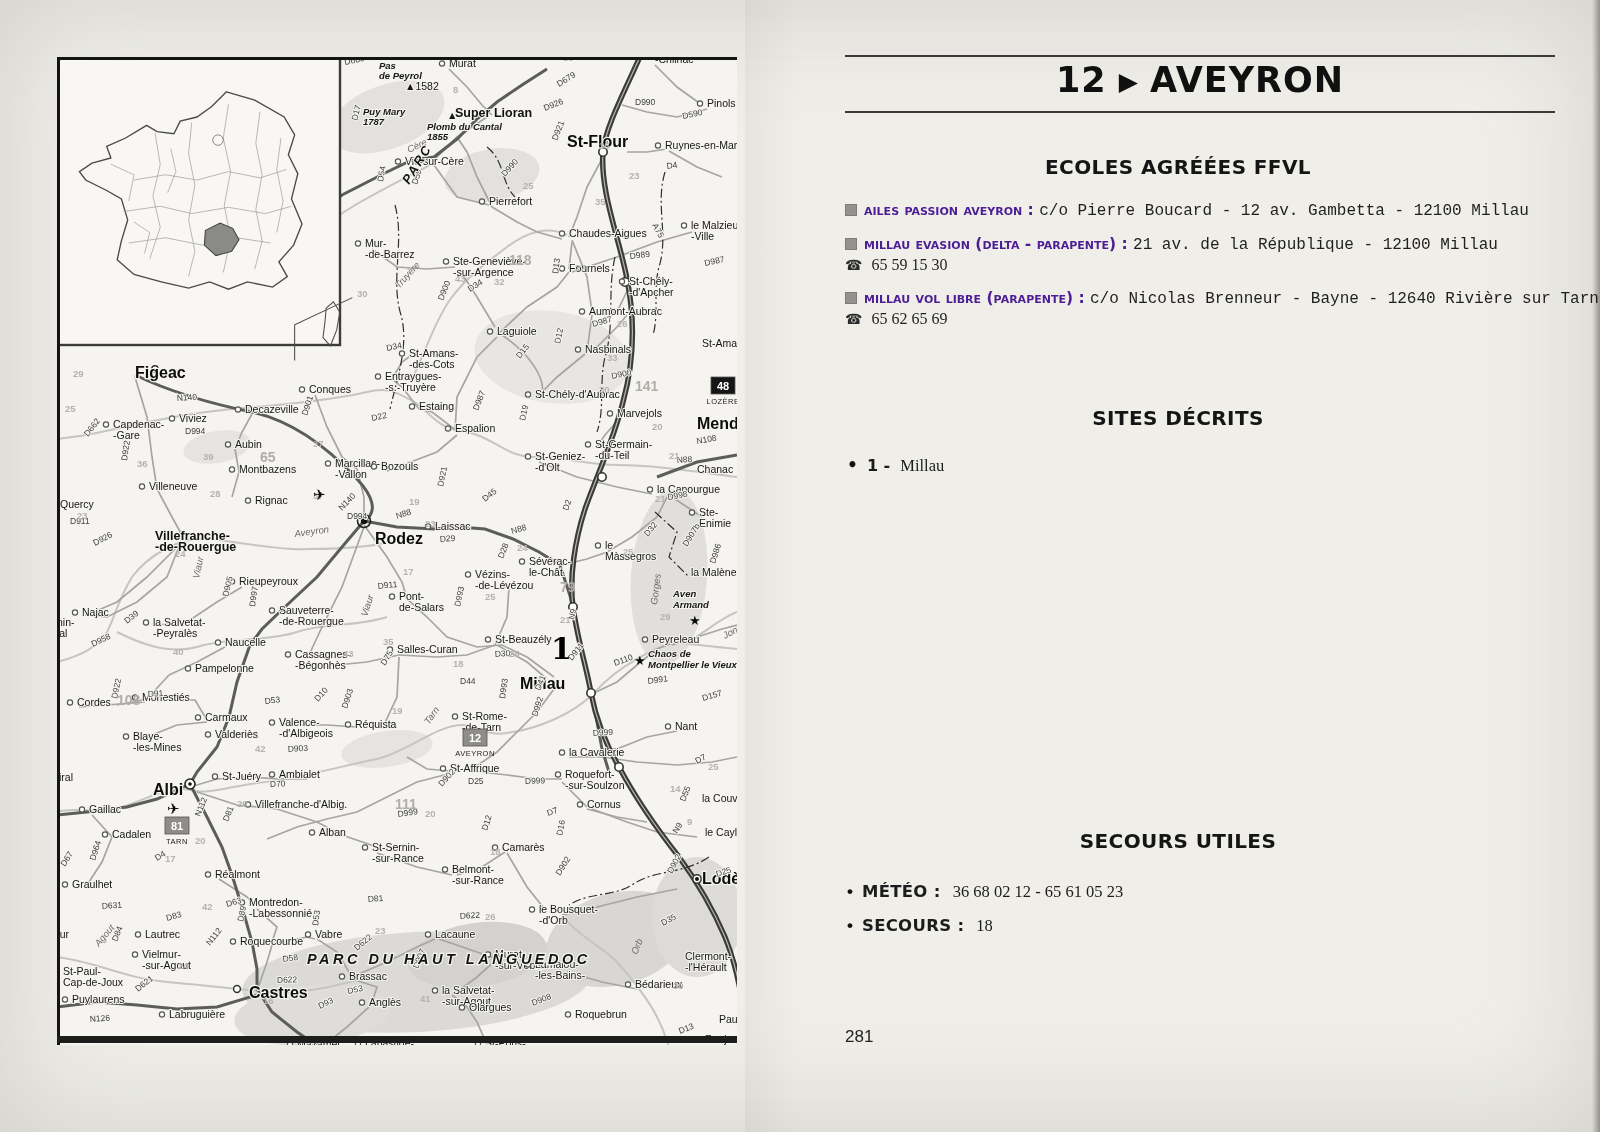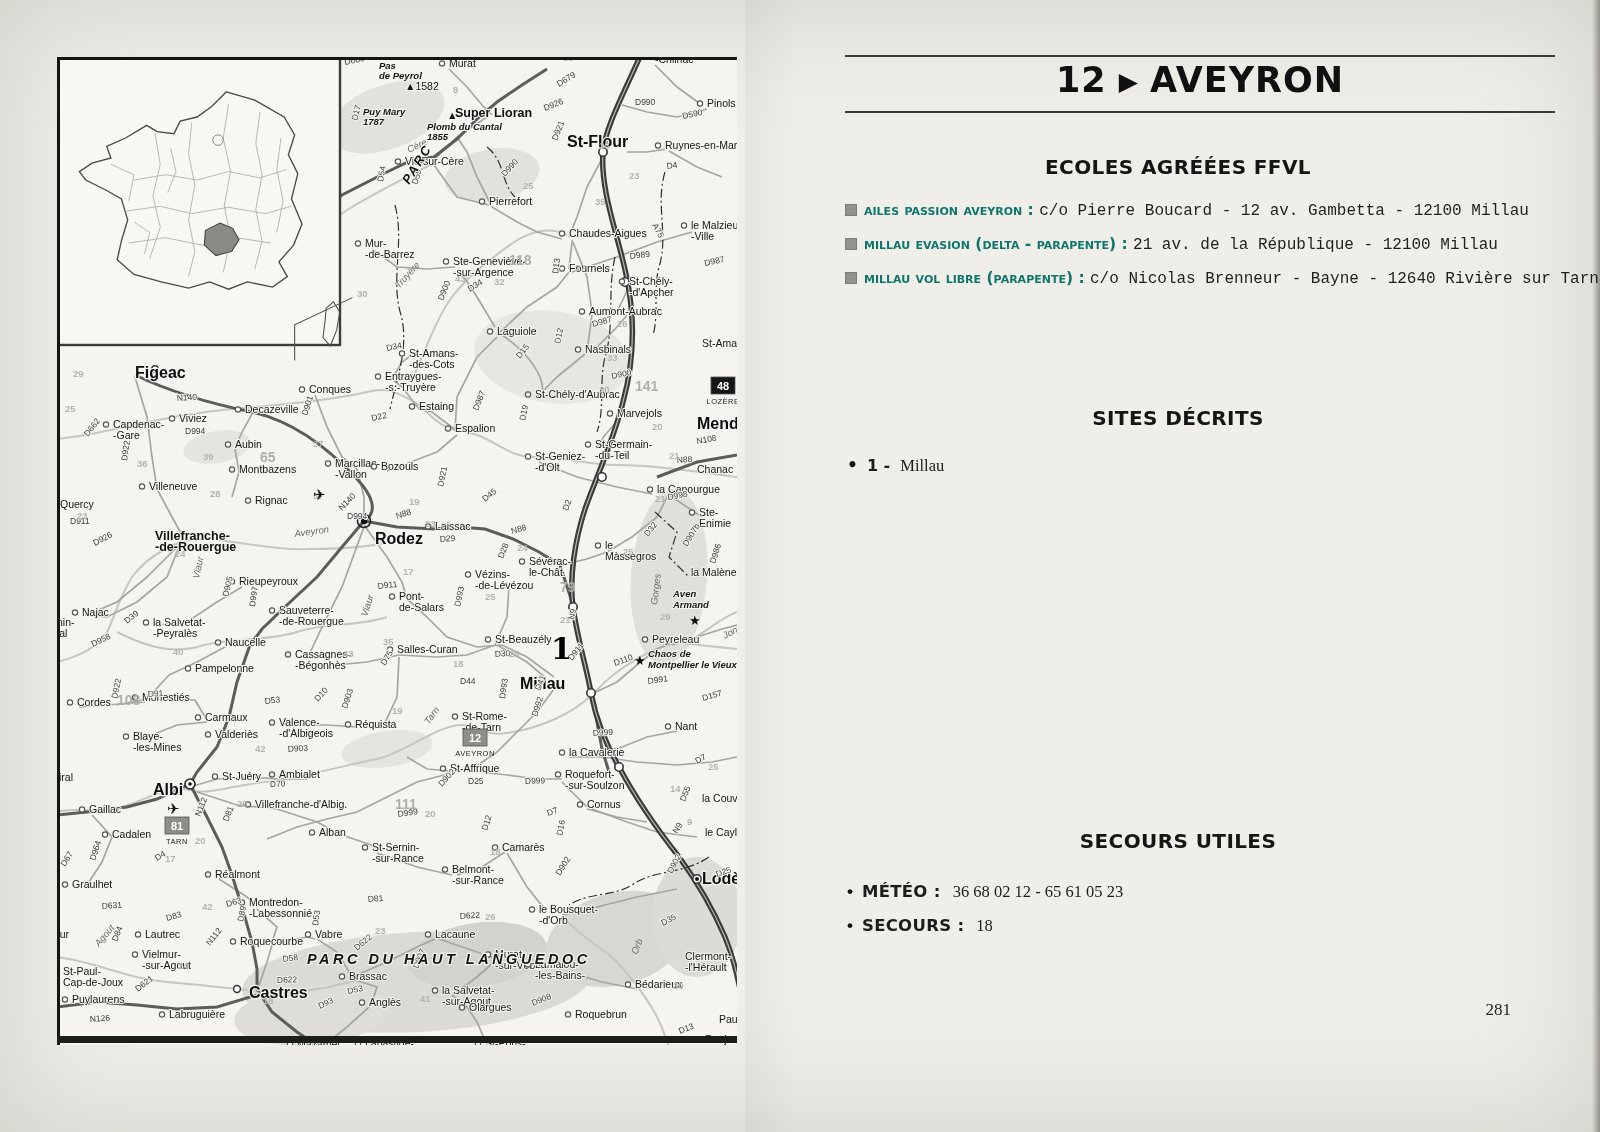--- a/index.html
+++ b/index.html
@@ -30,34 +30,34 @@
   .rcol{position:absolute;left:845px;top:0;width:710px;}
   .rule{position:absolute;left:0;width:710px;border-top:2px solid #3a3a3a;}
   .title-row{position:absolute;left:0;top:60px;width:710px;display:flex;justify-content:center;align-items:center;gap:12px;}
   .title-num,.title-name{font-family:"DejaVu Sans",sans-serif;font-weight:800;font-size:35px;letter-spacing:1px;color:#101010;}
   .title-arrow{font-size:25px;color:#101010;transform:translateY(1px);}
   .heading{position:absolute;left:0;width:666px;text-align:center;font-family:"DejaVu Sans",sans-serif;
            font-weight:800;font-size:20px;letter-spacing:.4px;color:#151515;}
   .entries{position:absolute;left:0;top:201px;width:700px;}
   .entry{margin-bottom:15px;white-space:nowrap;}
   .sq{display:inline-block;width:10px;height:10px;background:#93928e;border:1px solid #7d7c78;margin-right:7px;transform:translateY(1px);}
-  .ename{font-family:"DejaVu Sans",sans-serif;font-weight:bold;font-variant:small-caps;font-size:15.5px;text-transform:lowercase;color:#0f766e;}
+  .ename{font-family:"DejaVu Sans",sans-serif;font-weight:bold;font-variant:small-caps;font-size:15.5px;text-transform:lowercase;color:#4c1d95;}
   .edetail{font-family:Liberation Mono, monospace;font-size:16px;color:#1f1f1f;}
   .phone-line{margin-top:2px;font-family:"Liberation Serif",serif;font-size:16px;color:#1f1f1f;}
   .phone-ic{font-size:14px;margin-right:9px;color:#2a2a2a;}
   .bullet{font-size:17px;font-weight:bold;margin-right:9px;color:#111;}
   .site-line{position:absolute;left:2px;top:455px;font-family:"DejaVu Sans",sans-serif;}
   .site-n{font-weight:800;font-size:16px;}
   .site-name{font-family:"Liberation Serif",serif;font-size:16.5px;margin-left:10px;}
   .addr-items{position:absolute;left:2px;top:882px;}
   .addr-line{margin-bottom:14px;}
   .addr-label{font-family:"DejaVu Sans",sans-serif;font-weight:800;font-size:16.5px;letter-spacing:.3px;}
   .addr-val{font-family:"Liberation Serif",serif;font-size:16.5px;margin-left:6px;}
-  .pagenum{position:absolute;left:0;top:1000px;width:666px;text-align:right;
-           font-family:Liberation Serif, serif;font-size:17px;color:#222;}
+  .pagenum{position:absolute;left:0;top:1027px;width:666px;text-align:left;
+           font-family:Liberation Sans, sans-serif;font-size:17px;color:#222;}
 </style>
 </head>
 <body>
 
 <div class="page">
   <div class="gutter-shade"></div>
   <div class="edge-shade"></div>
 
   <div class="map-wrap">
     <svg id="map-svg" width="680" height="988" viewBox="0 0 680 988">
@@ -641,22 +641,22 @@
     <div class="title-row">
       <span class="title-num">12</span>
       <span class="title-arrow">▶</span>
       <span class="title-name">AVEYRON</span>
     </div>
     <div class="rule" style="top:111px"></div>
 
     <div class="heading" style="top:155px">ECOLES AGRÉÉES FFVL</div>
     <div class="entries" id="ecoles-entries">
         <div class="entry"><span class="sq"></span><span class="ename">Ailes Passion Aveyron : </span><span class="edetail">c/o Pierre Boucard - 12 av. Gambetta - 12100 Millau</span></div>
-        <div class="entry"><span class="sq"></span><span class="ename">Millau Evasion (delta - parapente) : </span><span class="edetail">21 av. de la République - 12100 Millau</span></div>
-        <div class="entry"><span class="sq"></span><span class="ename">Millau Vol Libre (parapente) : </span><span class="edetail">c/o Nicolas Brenneur - Bayne - 12640 Rivière sur Tarn</span></div>
+        <div class="entry"><span class="sq"></span><span class="ename">Millau Evasion (delta - parapente) : </span><span class="edetail">21 av. de la République - 12100 Millau</span><div class="phone-line"><span class="phone-ic">☎</span><span>65 59 15 30</span></div></div>
+        <div class="entry"><span class="sq"></span><span class="ename">Millau Vol Libre (parapente) : </span><span class="edetail">c/o Nicolas Brenneur - Bayne - 12640 Rivière sur Tarn</span><div class="phone-line"><span class="phone-ic">☎</span><span>65 62 65 69</span></div></div>
       </div>
 
     <div class="heading" style="top:406px">SITES DÉCRITS</div>
     <div class="site-line" id="sites-list">
         <div><span class="bullet">•</span><span class="site-n">1 -</span><span class="site-name">Millau</span></div>
       </div>
 
     <div class="heading" style="top:829px">SECOURS UTILES</div>
     <div class="addr-items" id="addr-list">
         <div class="addr-line"><span class="bullet">•</span><span class="addr-label">MÉTÉO : </span><span class="addr-val">36 68 02 12 - 65 61 05 23</span></div>

